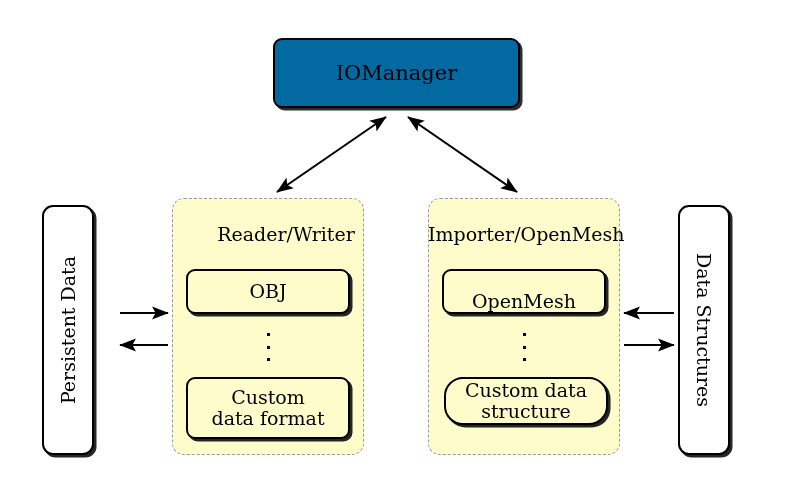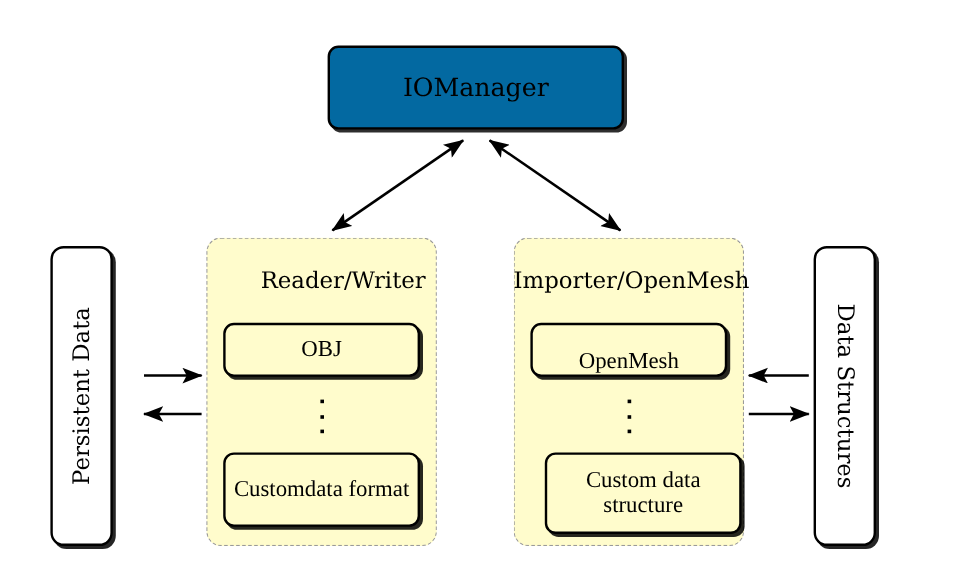--- a/index.html
+++ b/index.html
@@ -61,21 +61,20 @@
     border: 2.4px solid #000000;
     border-radius: 9px;
     box-shadow: 2.5px 2.5px 0 0 rgba(0,0,0,0.85);
     display: flex;
     align-items: center;
     justify-content: center;
     text-align: center;
     font-size: 19px;
     line-height: 1.12;
     color: #000;
-    font-family: Liberation Serif, serif;
   }
 
   .side-node {
     position: absolute;
     box-sizing: border-box;
     background: #ffffff;
     border: 2.4px solid #000000;
     border-radius: 11px;
     box-shadow: 2.5px 2.5px 0 0 rgba(0,0,0,0.85);
   }
@@ -138,40 +137,40 @@
   <div class="inner-node" style="left:186px; top:269px; width:164px; height:45px;">
     <span>OBJ</span>
   </div>
 
   <div class="vdots" style="left:267px; top:333px;">
     <i></i>
       <i></i>
       <i></i>
   </div>
 
-  <div class="inner-node" style="left:186px; top:377px; width:164px; height:62px; ">
+  <div class="inner-node" style="left:186px; top:377px; width:164px; height:62px; flex-direction:column;">
     <span>Custom</span>
     <span>data format</span>
   </div>
 
   <div class="group-box" style="left:428px; top:198px; width:192px; height:257px;">
   </div>
   <div class="group-title" style="left:428px; top:225px; width:192px;">Importer/OpenMesh</div>
 
   <div class="inner-node" style="left:442px; top:269px; width:164px; height:45px;align-items:flex-end;">
     <span>OpenMesh</span>
   </div>
 
   <div class="vdots" style="left:523px; top:333px;">
     <i></i>
       <i></i>
       <i></i>
   </div>
 
-  <div class="inner-node" style="left:454px; top:377px; width:164px; height:68px; flex-direction:column;">
+  <div class="inner-node" style="left:444px; top:377px; width:164px; height:48px; flex-direction:column;border-radius:19px;">
     <span>Custom data</span>
     <span>structure</span>
   </div>
 
   <svg class="overlay" viewBox="0 0 800 489">
     <defs>
       <marker id="ah" markerWidth="9" markerHeight="9" refX="7.6" refY="3.1" orient="auto" markerUnits="strokeWidth">
         <path d="M0,0 L8,3.1 L0,6.2 L1.7,3.1 Z" fill="#000"></path>
       </marker>
       <marker id="ah-start" markerWidth="9" markerHeight="9" refX="0.4" refY="3.1" orient="auto" markerUnits="strokeWidth">

